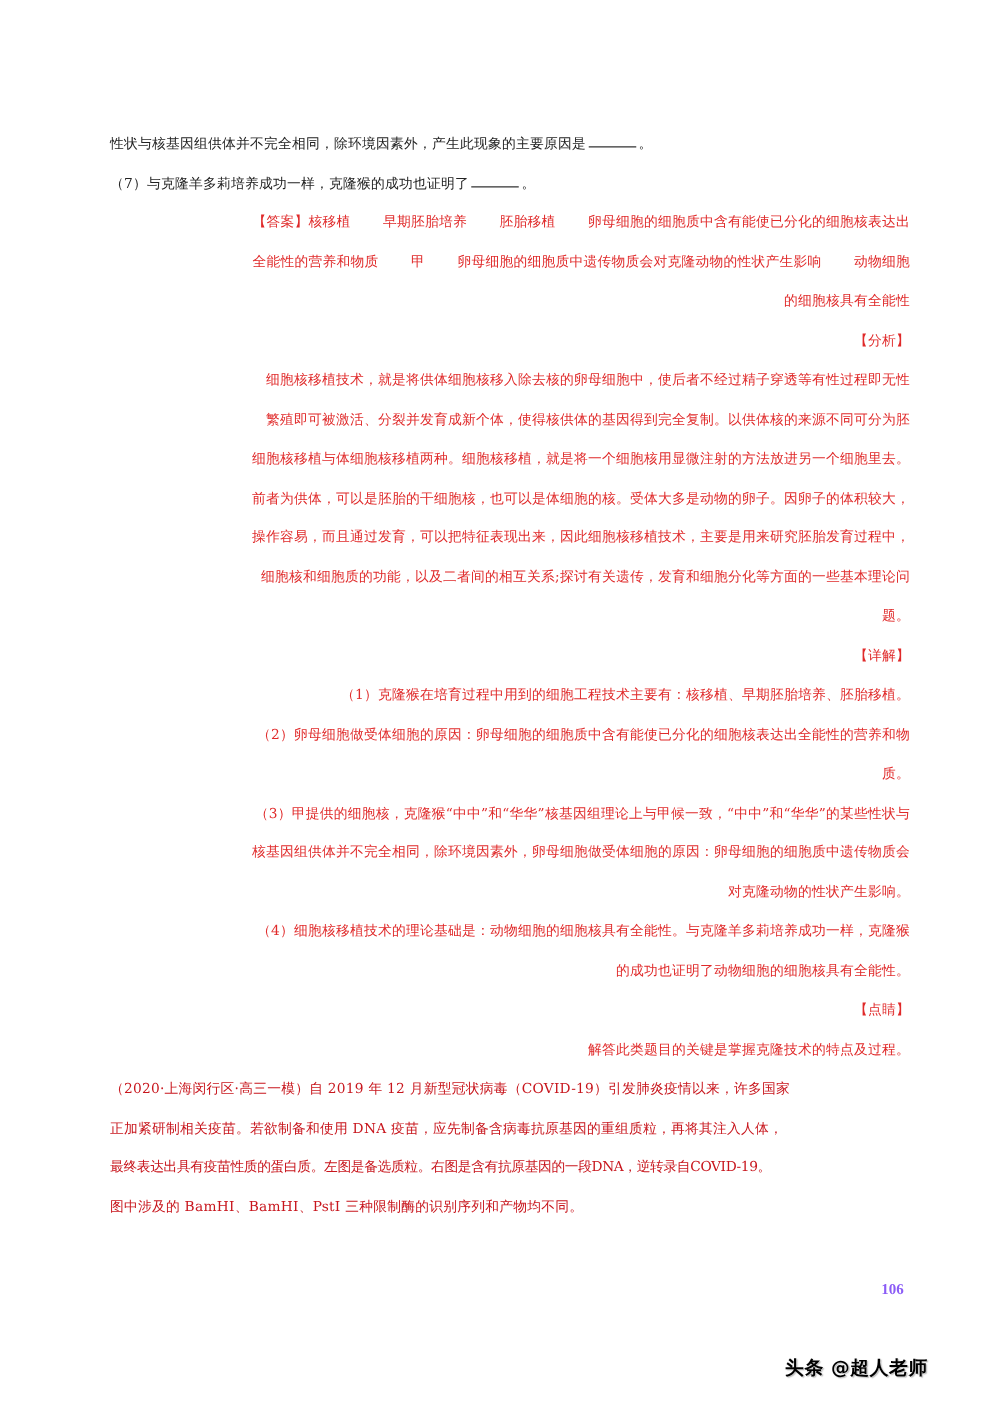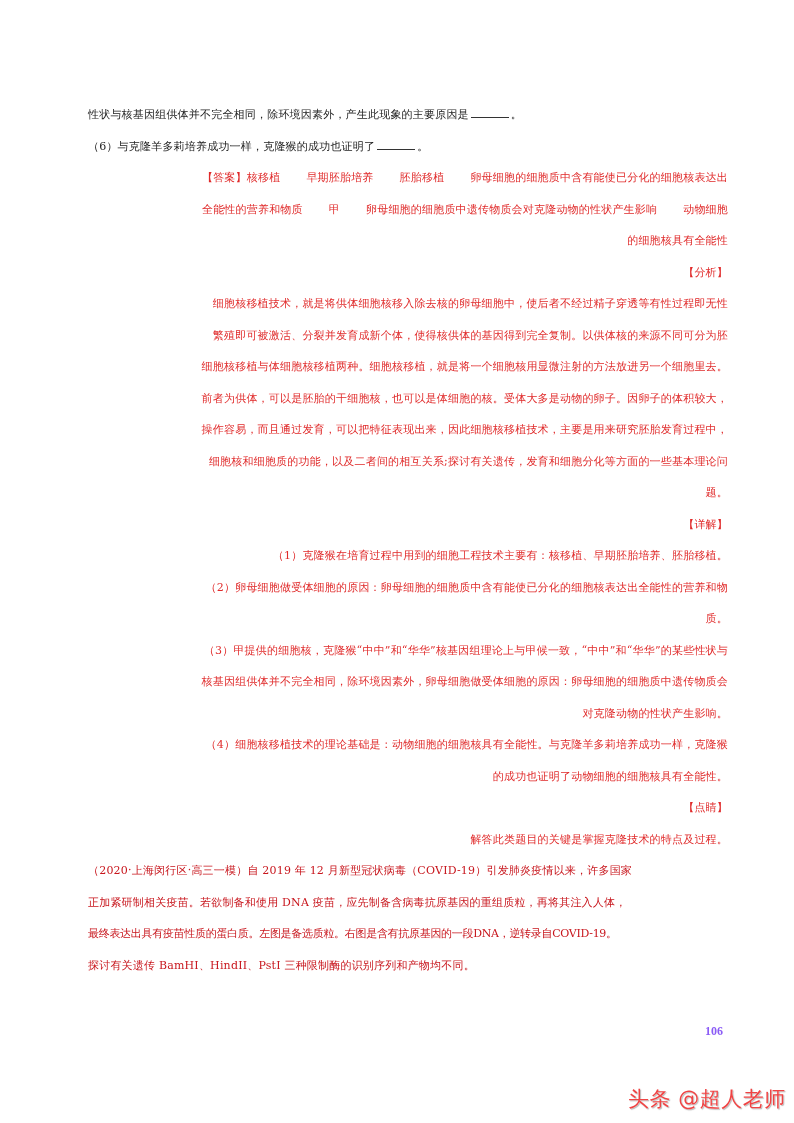--- a/index.html
+++ b/index.html
@@ -16,35 +16,36 @@
     .red { color: #e02a2a; text-align: right; }
     .dark-red { color: #c8161d; }
     .blank { display: inline-block; width: 38px; border-bottom: 1px solid #333; height: 14px; vertical-align: baseline; margin: 0 2px; }
     .gap { display: inline-block; width: 26px; }
     .page-number {
       position: absolute; left: 705px; top: 1024px;
       font-family: "Liberation Serif", serif; font-weight: bold; font-size: 12px; color: #8b5cf6;
     }
     .watermark {
       position: absolute; left: 628px; top: 1085px;
-      font-family: "DejaVu Sans", sans-serif; font-size: 21px; color: #ef4444;
+      font-family: "DejaVu Sans", sans-serif; font-size: 15px; color: #000000;
       text-shadow: 0 0 1px #fff, 1px 1px 1px rgba(0,0,0,0.3);
       letter-spacing: 0.5px;
+      font-weight: bold;
     }
   </style>
 </head>
 <body>
 
 <div class="page">
 
   <div class="line black">
     <span>性状与核基因组供体并不完全相同，除环境因素外，产生此现象的主要原因是</span><span class="blank"></span><span>。</span>
   </div>
   <div class="line black">
-    <span>（6）与克隆羊多莉培养成功一样，克隆猴的成功也证明了</span><span class="blank"></span><span>。</span>
+    <span>（7）与克隆羊多莉培养成功一样，克隆猴的成功也证明了</span><span class="blank"></span><span>。</span>
   </div>
 
   <div class="line red">
     <span>【答案】</span><span>核移植</span><span class="gap"></span><span>早期胚胎培养</span><span class="gap"></span><span>胚胎移植</span><span class="gap"></span><span>卵母细胞的细胞质中含有能使已分化的细胞核表达出</span>
   </div>
   <div class="line red">
     <span>全能性的营养和物质</span><span class="gap"></span><span>甲</span><span class="gap"></span><span>卵母细胞的细胞质中遗传物质会对克隆动物的性状产生影响</span><span class="gap"></span><span>动物细胞</span>
   </div>
   <div class="line red">的细胞核具有全能性</div>
 
@@ -66,17 +67,17 @@
   <div class="line red">对克隆动物的性状产生影响。</div>
   <div class="line red">（4）细胞核移植技术的理论基础是：动物细胞的细胞核具有全能性。与克隆羊多莉培养成功一样，克隆猴</div>
   <div class="line red">的成功也证明了动物细胞的细胞核具有全能性。</div>
 
   <div class="line red">【点睛】</div>
   <div class="line red">解答此类题目的关键是掌握克隆技术的特点及过程。</div>
 
   <div class="line dark-red">（2020·上海闵行区·高三一模）自 2019 年 12 月新型冠状病毒（COVID-19）引发肺炎疫情以来，许多国家</div>
   <div class="line dark-red">正加紧研制相关疫苗。若欲制备和使用 DNA 疫苗，应先制备含病毒抗原基因的重组质粒，再将其注入人体，</div>
   <div class="line dark-red" style="letter-spacing:-0.3px">最终表达出具有疫苗性质的蛋白质。左图是备选质粒。右图是含有抗原基因的一段DNA，逆转录自COVID-19。</div>
-  <div class="line dark-red">探讨有关遗传 BamHI、HindII、PstI 三种限制酶的识别序列和产物均不同。</div>
+  <div class="line dark-red">图中涉及的 BamHI、BamHI、PstI 三种限制酶的识别序列和产物均不同。</div>
 </div>
 
 <div class="page-number">106</div>
 <div class="watermark">头条 @超人老师</div>
 
 </body></html>

